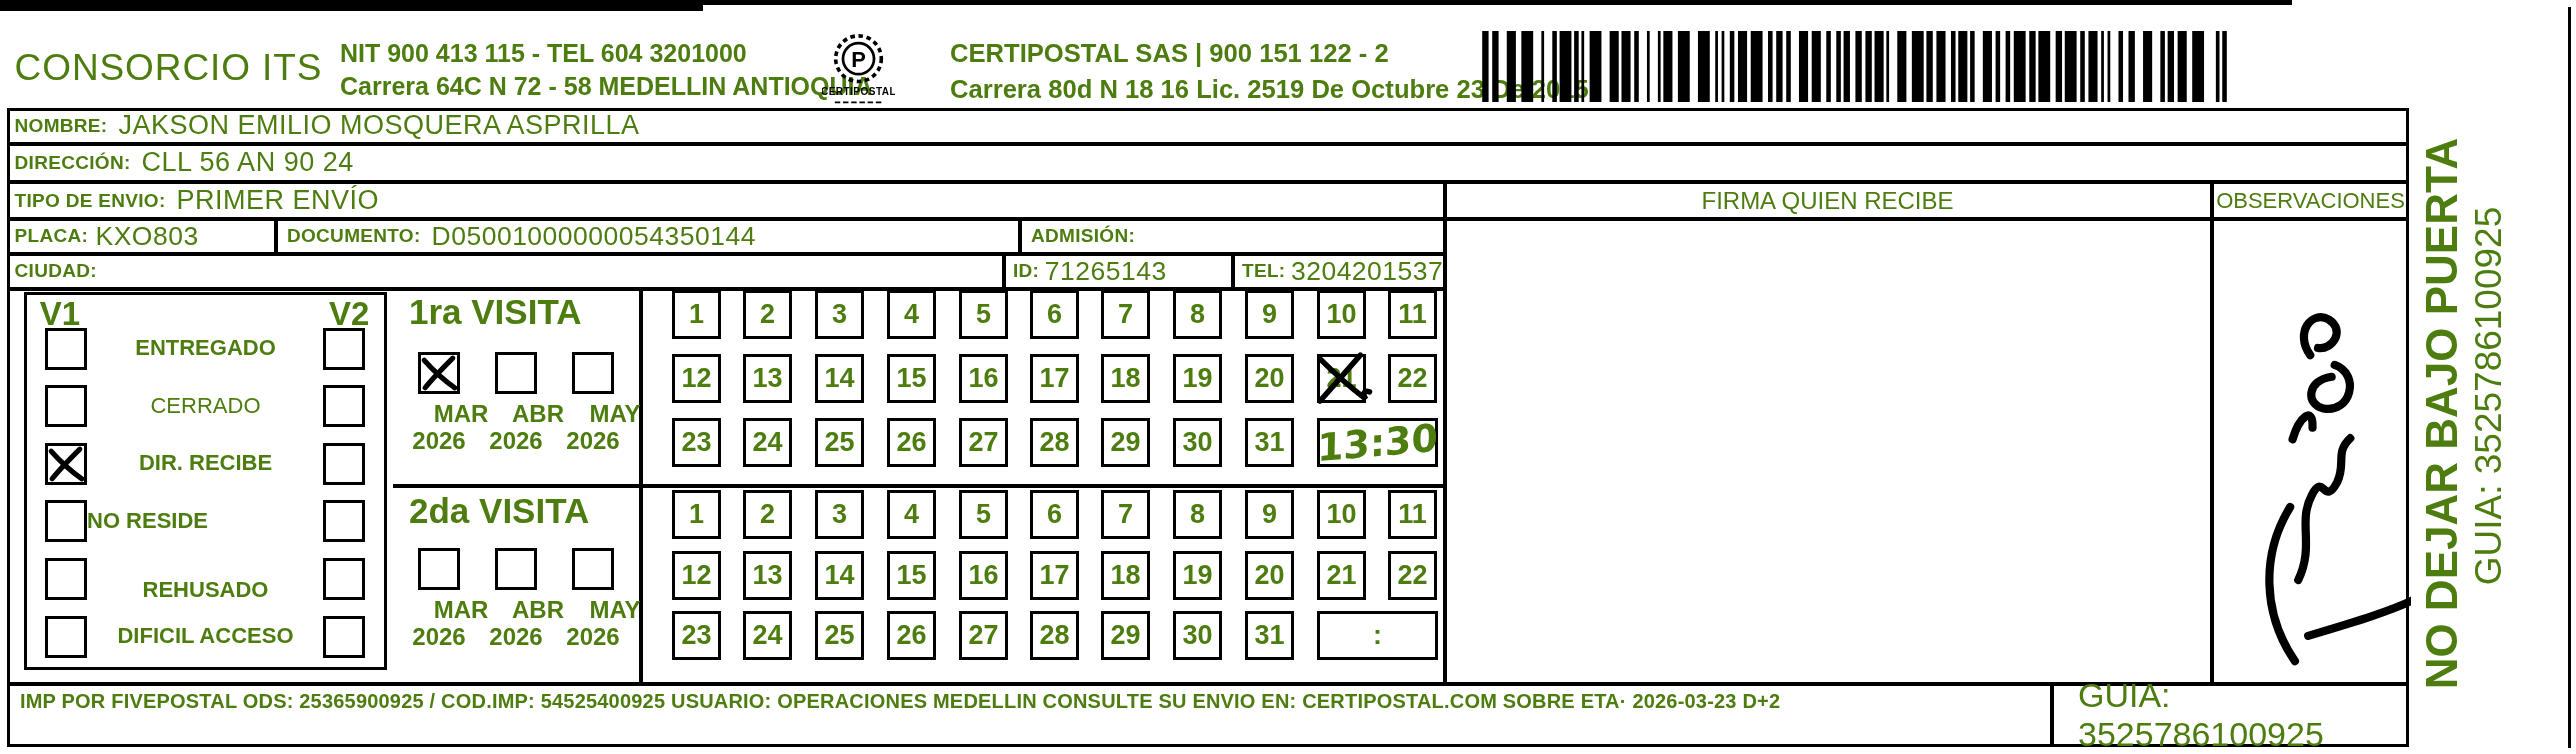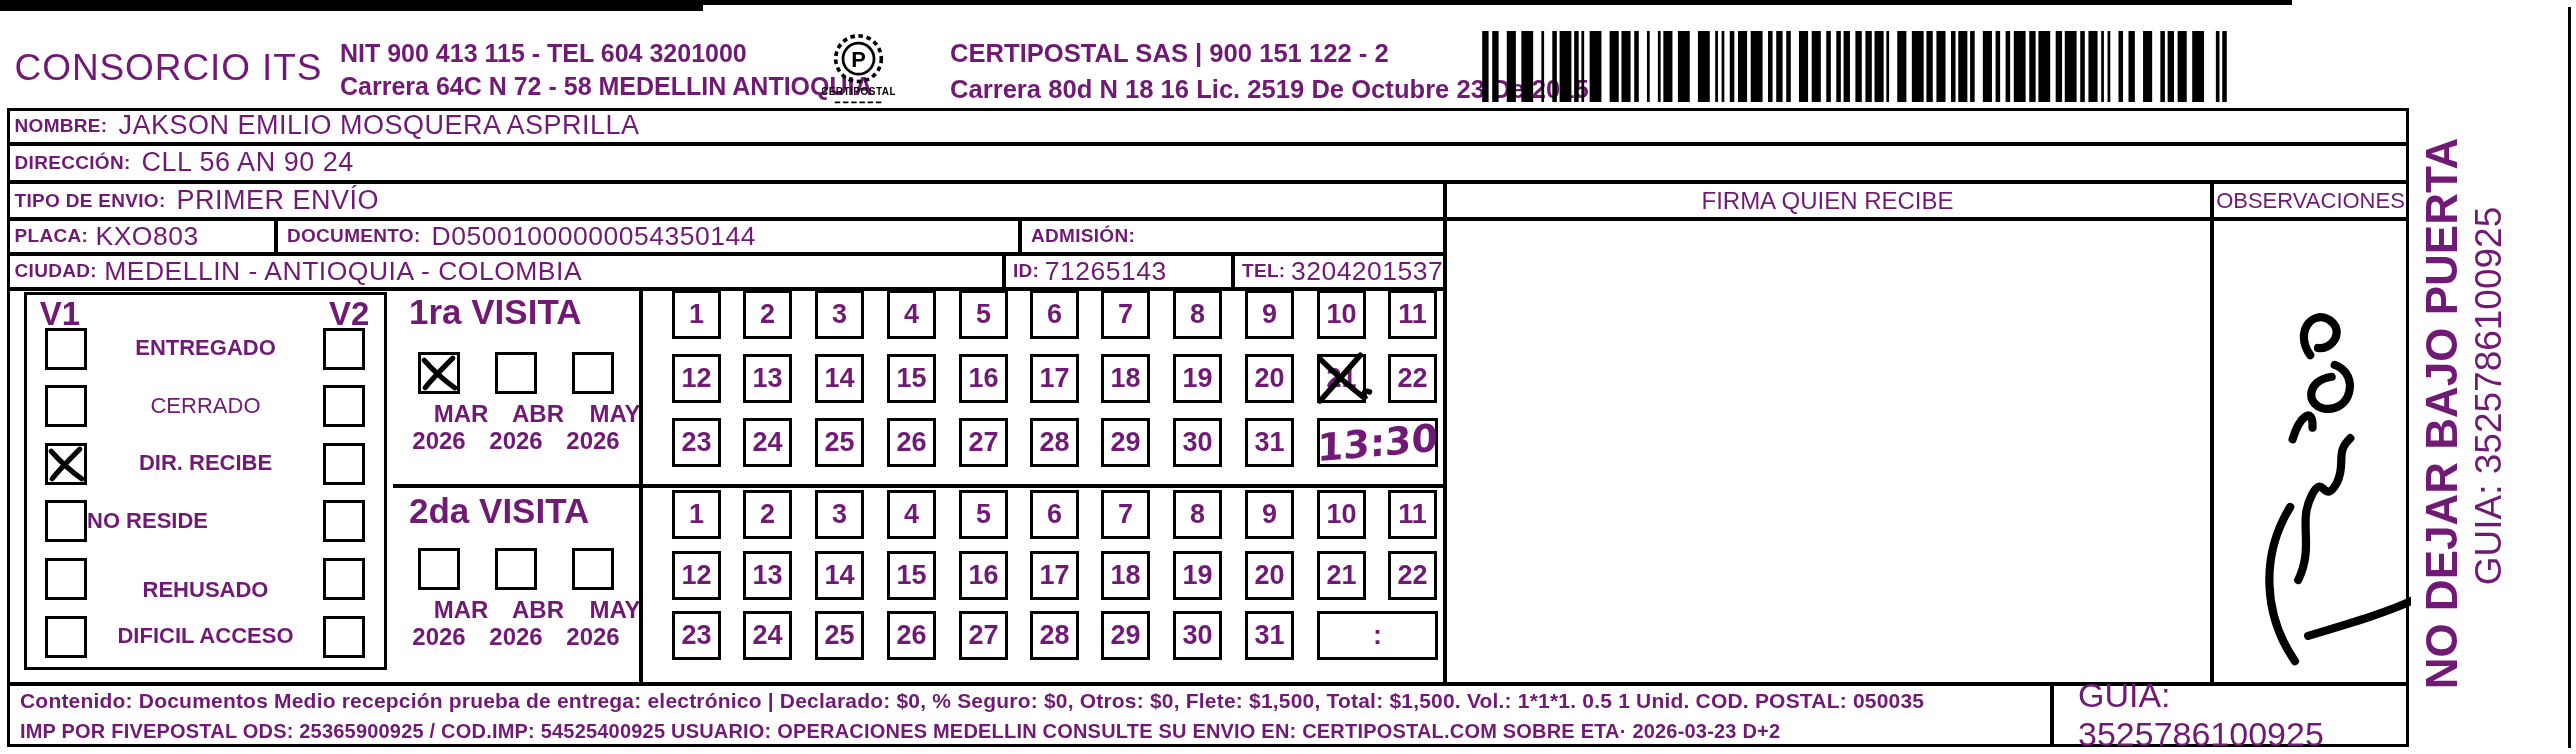--- a/index.html
+++ b/index.html
@@ -1,17 +1,17 @@
 <!DOCTYPE html>
 <html style="font-size:14.6px"><head>
 <meta charset="utf-8">
 <style>
   html,body{margin:0;padding:0;background:#9a9a9a;}
   .page{position:relative;width:2576px;height:754px;background:#ffffff;
-        font-family:"Liberation Sans",sans-serif;color:#701a75;overflow:hidden;}
+        font-family:"Liberation Sans",sans-serif;color:#4d7c0f;overflow:hidden;}
   .abs{position:absolute;}
   .hline,.vline{position:absolute;background:#000;}
   .frame{position:absolute;border:3.7px solid #000;box-sizing:border-box;}
   .frow{position:absolute;display:flex;align-items:center;gap:11px;white-space:nowrap;}
   .lbl{font-weight:bold;font-size:19px;letter-spacing:0.3px;}
   .val{font-size:27px;letter-spacing:0.5px;}
   .hdrcell{position:absolute;display:flex;align-items:center;justify-content:center;
            font-weight:normal;box-sizing:border-box;}
   .chk{width:42px;height:42px;border:3.7px solid #000;box-sizing:border-box;position:relative;background:#fff;}
   .chk svg{position:absolute;left:-4.6px;top:-4.6px;width:47px;height:47px;}
@@ -160,21 +160,20 @@
   </div>
   <div class="frow" style="left:287px;top:220px;height:32px">
     <span class="lbl">DOCUMENTO:</span>
     <span class="val" style="font-size:26.5px">D05001000000054350144</span>
   </div>
   <div class="frow" style="left:1031px;top:220px;height:32px">
     <span class="lbl">ADMISIÓN:</span>
   </div>
   <div class="frow" style="left:14.6px;top:255px;height:32px;gap:7.3px">
     <span class="lbl">CIUDAD:</span>
-    <span class="val" style="font-size:26.5px">MEDELLIN - ANTIOQUIA - COLOMBIA</span>
   </div>
   <div class="frow" style="left:1013px;top:255px;height:32px;gap:5.5px">
     <span class="lbl">ID:</span>
     <span class="val" style="font-size:26.5px">71265143</span>
   </div>
   <div class="frow" style="left:1242px;top:255px;height:32px;gap:5.5px">
     <span class="lbl">TEL:</span>
     <span class="val" style="font-size:26.5px">3204201537</span>
   </div>
 
@@ -258,21 +257,20 @@
         <div class="ylab">2026</div>
       </div>
       <div class="mitem">
         <div class="chk"></div>
         <div class="mlab">MAY</div>
         <div class="ylab">2026</div>
       </div>
     </div>
 
   <div class="abs" style="left:20px;top:686px">
-    <div class="footer-small">Contenido: Documentos Medio recepción prueba de entrega: electrónico | Declarado: $0, % Seguro: $0, Otros: $0, Flete: $1,500, Total: $1,500. Vol.: 1*1*1. 0.5  1 Unid. COD. POSTAL: 050035</div>
     <div class="footer-small" style="font-size:20px">IMP POR FIVEPOSTAL ODS: 25365900925 / COD.IMP: 54525400925 USUARIO: OPERACIONES MEDELLIN CONSULTE SU ENVIO EN: CERTIPOSTAL.COM SOBRE ETA· 2026-03-23 D+2</div>
   </div>
   <div class="abs" style="left:2054px;top:682px;width:355px;height:65px;display:flex;align-items:center;padding-left:24px;box-sizing:border-box;font-size:34px">GUIA: 3525786100925</div>
 
   <div class="vertical" style="left:2131px;top:389px;width:621px;height:49px;font-size:44px;font-weight:bold">NO DEJAR BAJO PUERTA</div>
   <div class="vertical" style="left:2270px;top:376px;width:438px;height:40px;font-size:37px">GUIA: 3525786100925</div>
 
   <div class="vline" style="left:2568px;top:7.3px;width:2.7px;height:741px"></div>
 <div class="day" style="left: 672px; top: 290px;">1</div>
     <div class="day" style="left: 743px; top: 290px;">2</div>

